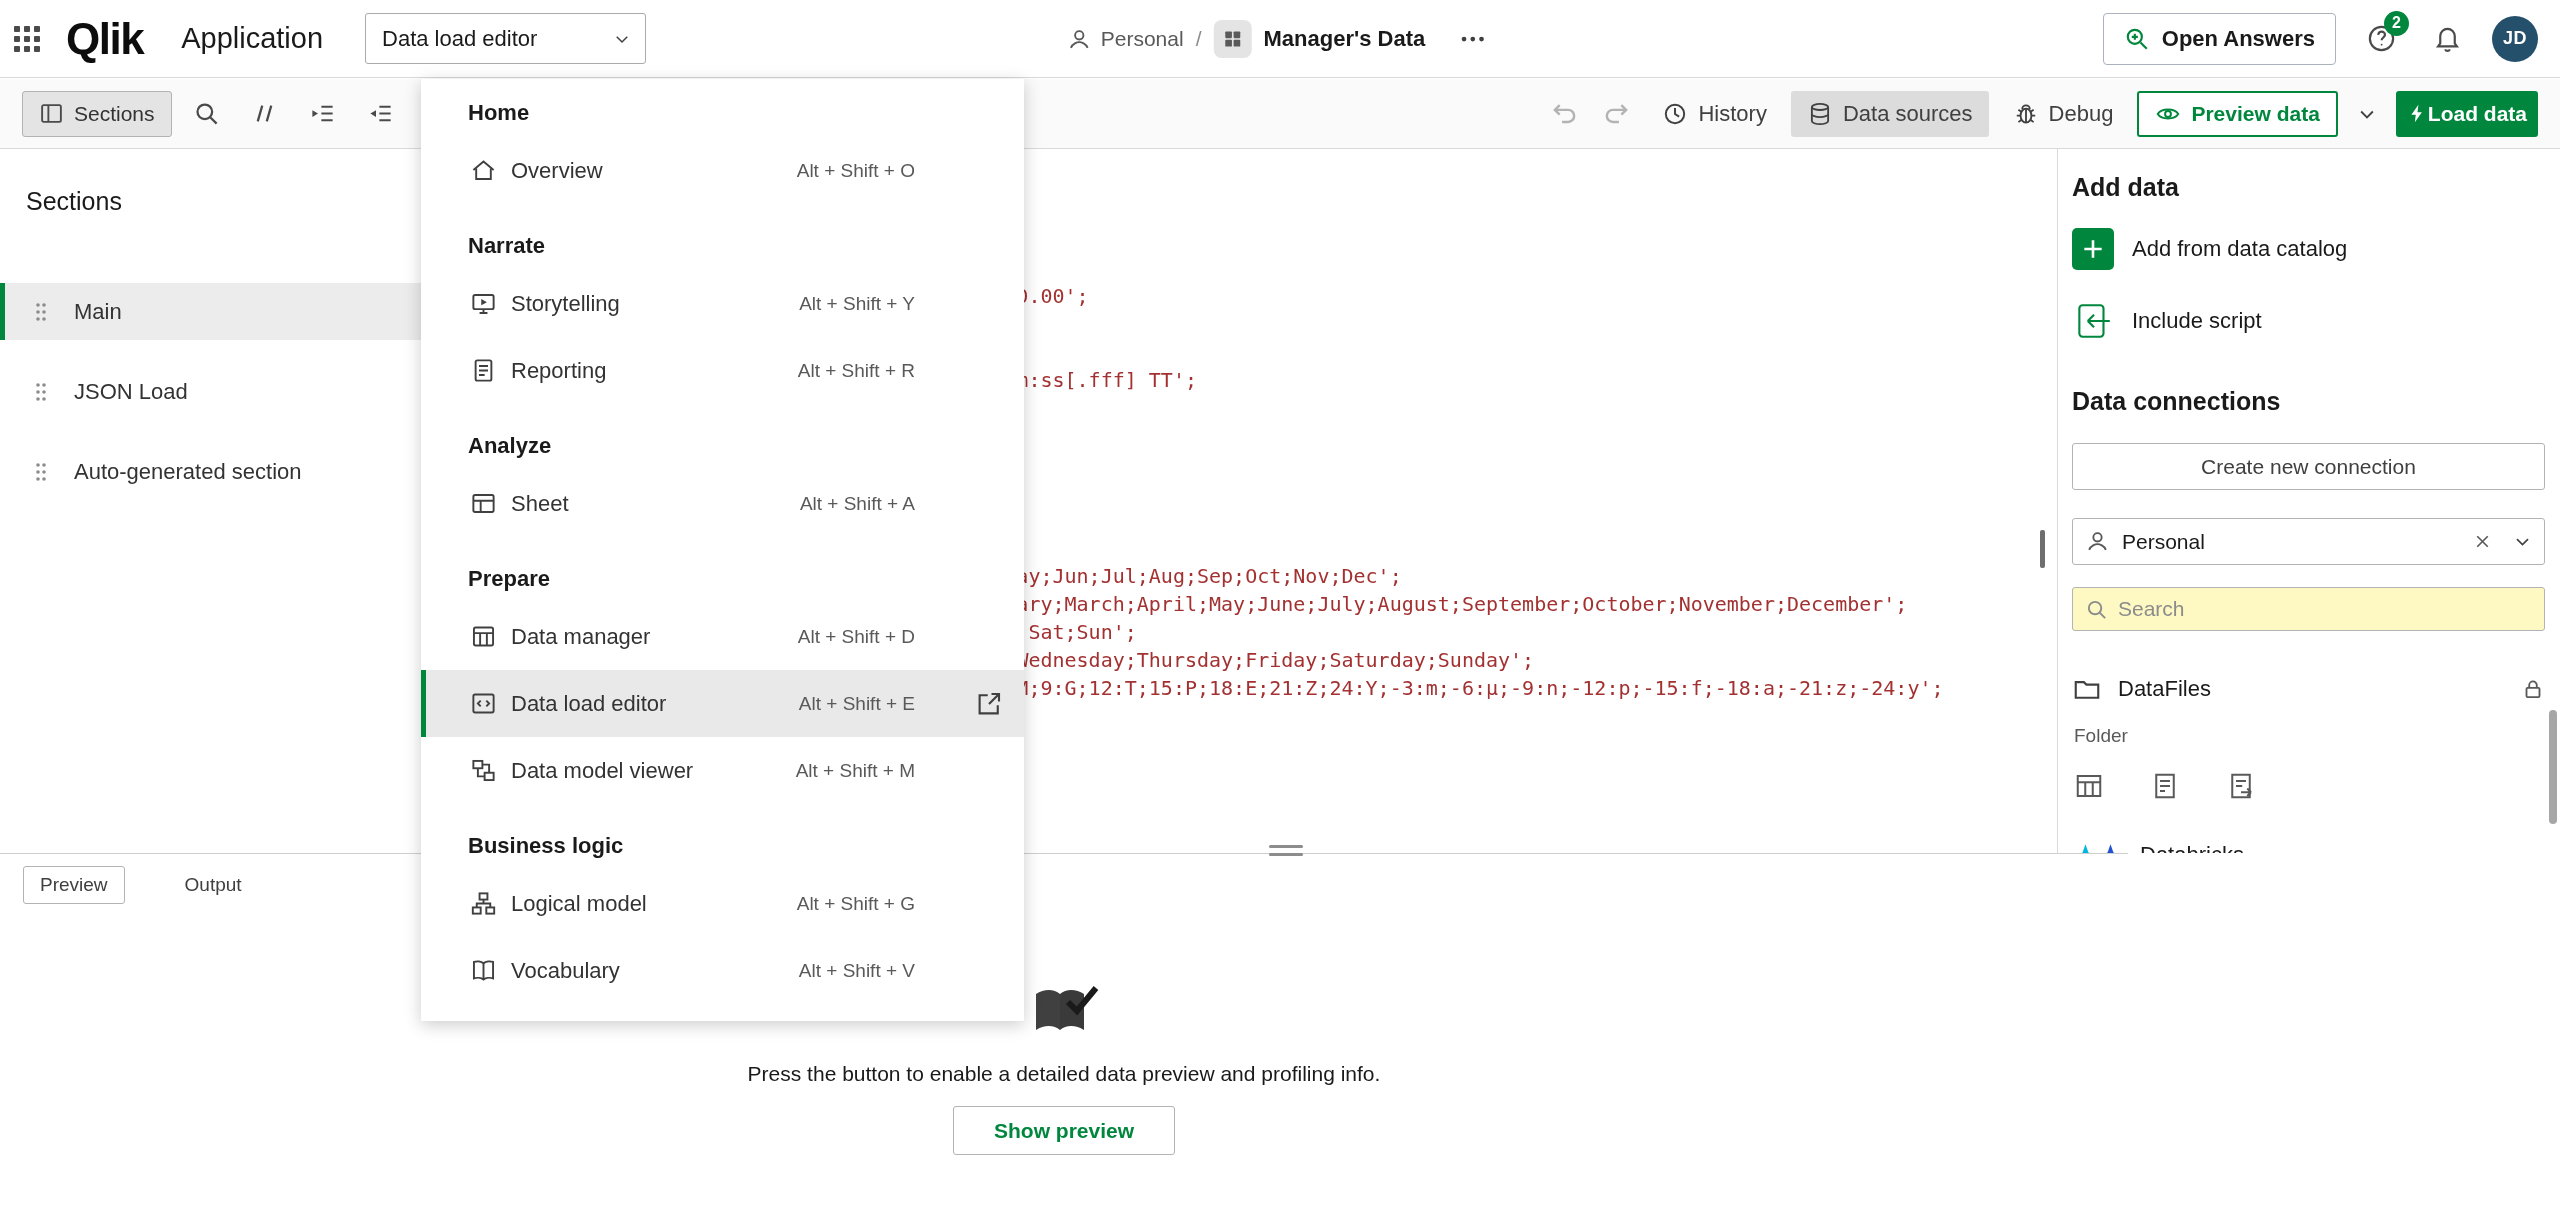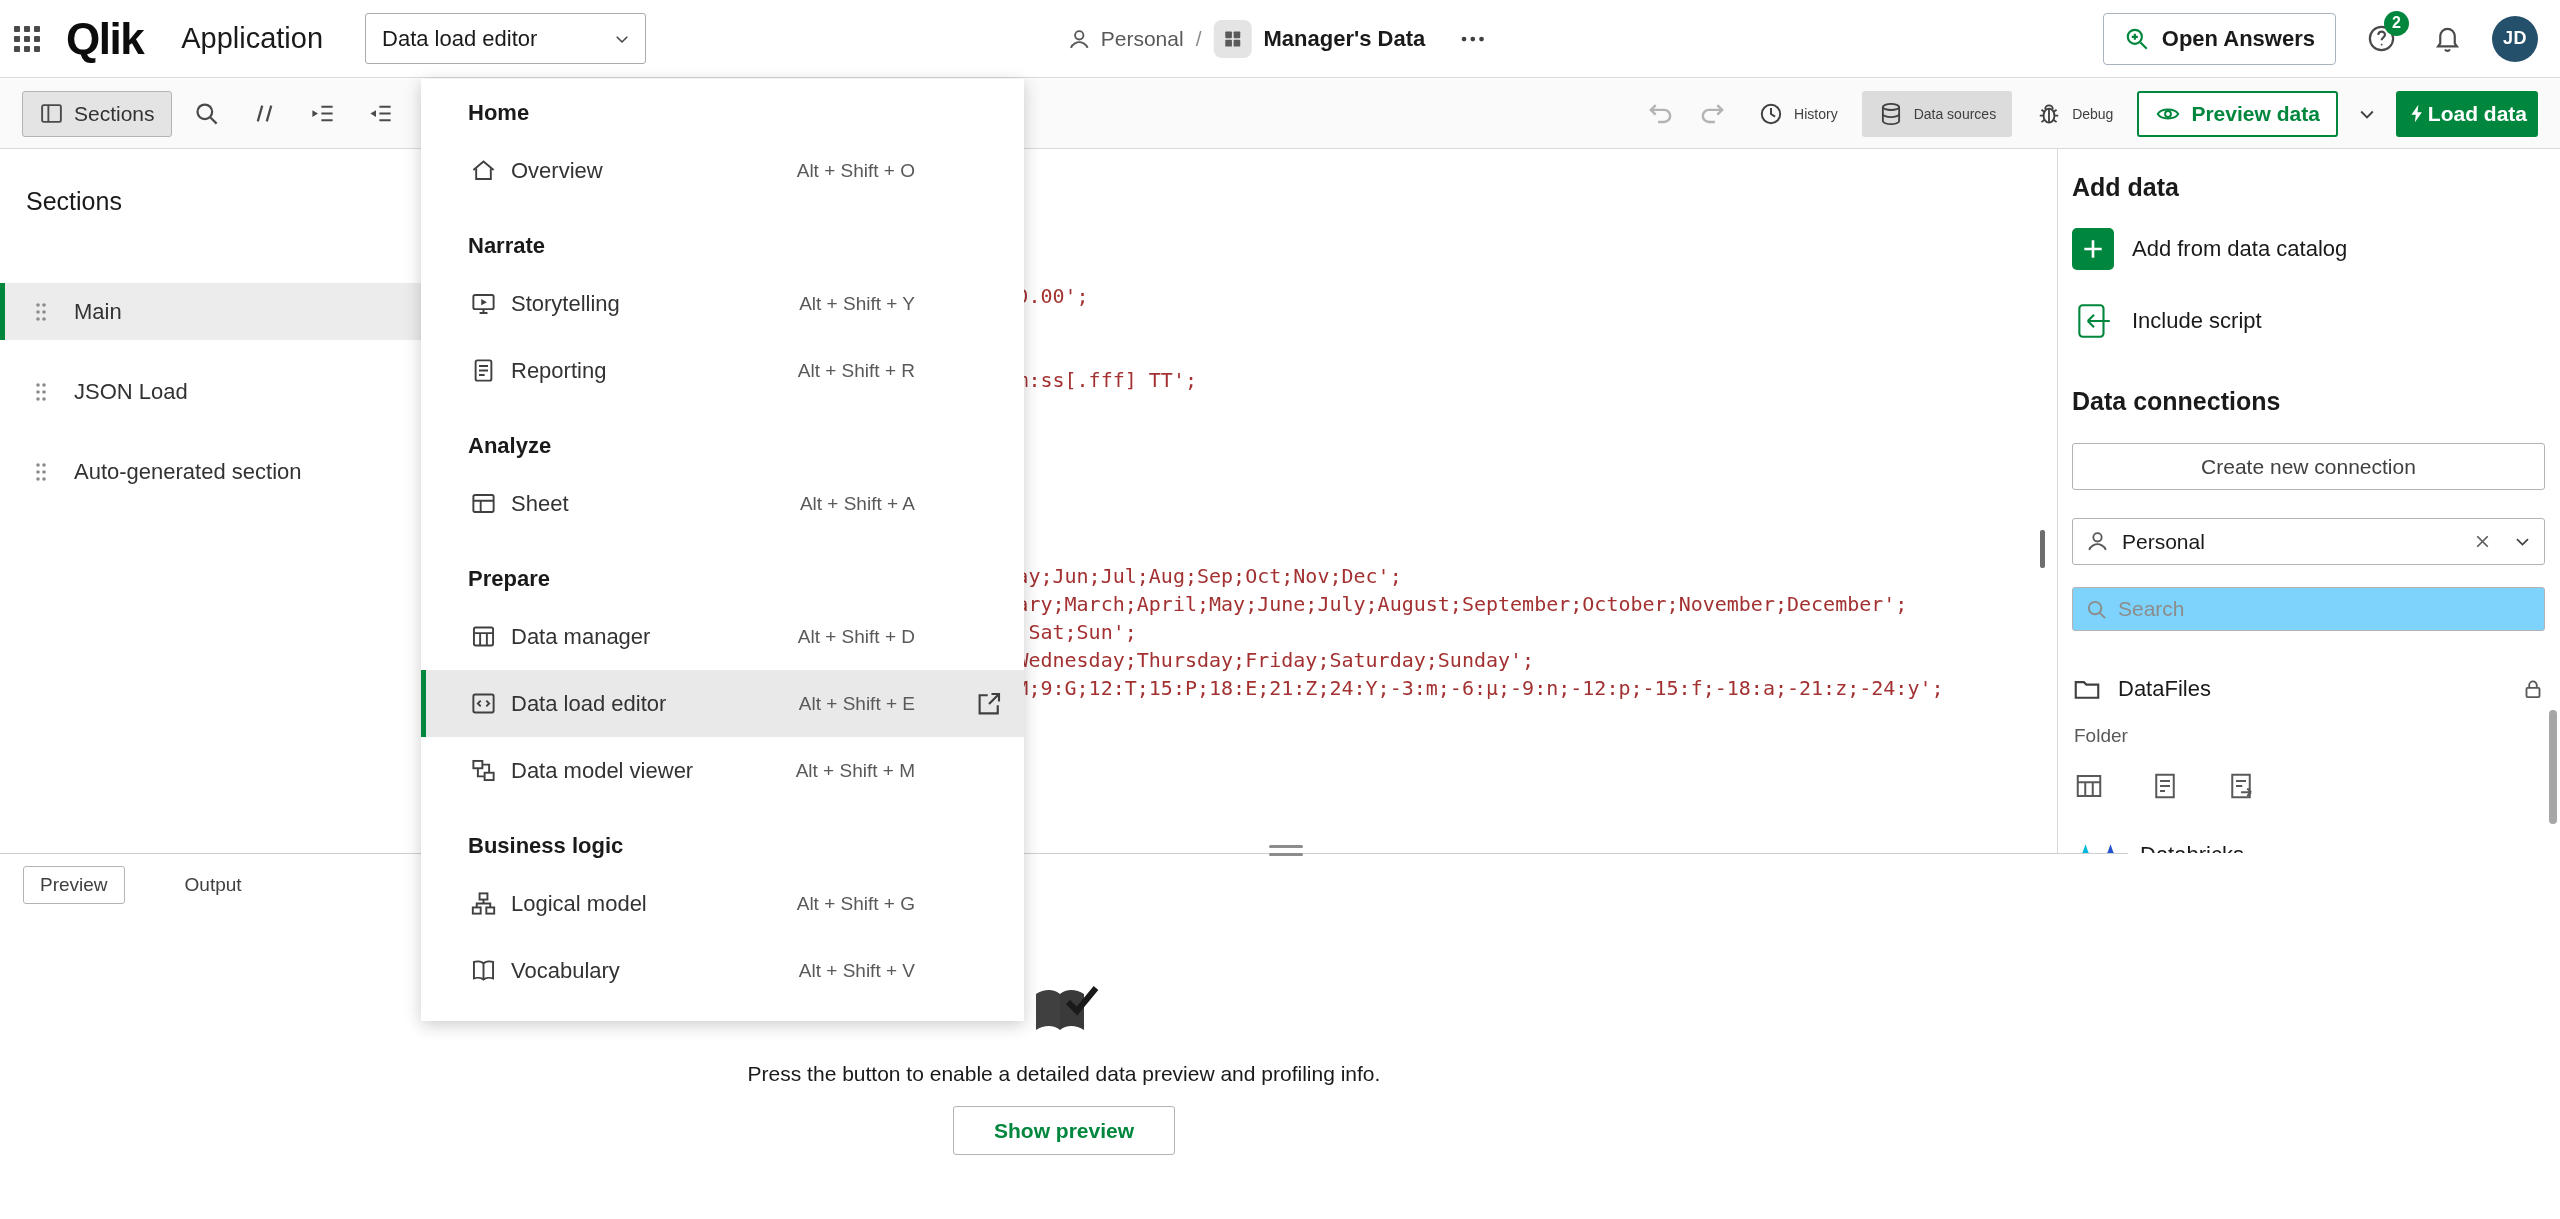--- a/index.html
+++ b/index.html
@@ -36,21 +36,21 @@
     display:flex; align-items:center; justify-content:center; cursor:pointer; letter-spacing:.5px; }
 
   
   #toolbar { position:absolute; left:0; top:79px; width:2560px; height:70px; background:#fafafa;
     border-bottom:1px solid #d9d9d9; display:flex; align-items:center; padding:0 22px; z-index:10; }
   .tool-toggle { display:flex; align-items:center; gap:10px; height:46px; padding:0 16px; border:1px solid #b3b3b3;
     border-radius:3px; background:#e4e4e4; font-size:21px; color:#333; cursor:pointer; }
   .tool-ico { width:46px; height:46px; margin-left:12px; border-radius:3px; }
   .tb2-right { margin-left:auto; display:flex; align-items:center; gap:8px; }
   .tool-btn { display:flex; align-items:center; gap:10px; height:46px; padding:0 16px; border:none; background:none;
-    border-radius:3px; font-size:14px; color:#404040; cursor:pointer; white-space:nowrap; }
+    border-radius:3px; font-size:22px; color:#404040; cursor:pointer; white-space:nowrap; }
   .tool-btn.active { background:#dcdcdc; }
   .btn-outline-green { display:flex; align-items:center; gap:10px; height:46px; padding:0 16px; background:#fff;
     border:2px solid #00873d; border-radius:3px; color:#00873d; font-size:21px; font-weight:bold; cursor:pointer; white-space:nowrap; }
   .btn-green { display:flex; align-items:center; height:46px; padding:0 11px; background:#00873d; border:none;
     border-radius:3px; color:#fff; font-size:21px; font-weight:bold; cursor:pointer; white-space:nowrap; }
   .split-caret { width:42px; height:46px; }
 
   
   #sections-panel { position:absolute; left:0; top:149px; width:428px; height:704px; background:#fff;
     border-right:1px solid #d9d9d9; }
@@ -89,21 +89,21 @@
   .dp-title { position:absolute; left:14px; font-size:25px; font-weight:bold; color:#1a1a1a; }
   .dp-row { position:absolute; left:14px; display:flex; align-items:center; gap:18px; cursor:pointer; }
   .dp-row .lbl { font-size:22px; color:#1a1a1a; }
   .sq-green { width:42px; height:42px; border-radius:5px; background:#00873d; display:flex; align-items:center; justify-content:center; }
   .dp-btn { position:absolute; left:14px; width:473px; height:47px; background:#fff; border:1px solid #b3b3b3;
     border-radius:3px; font-size:21px; color:#404040; cursor:pointer; }
   .dp-select { position:absolute; left:14px; width:473px; height:47px; border:1px solid #b3b3b3; border-radius:3px;
     display:flex; align-items:center; gap:12px; padding:0 12px; cursor:pointer; background:#fff; }
   .dp-select .val { font-size:21px; color:#1a1a1a; flex:1; }
   .dp-search { position:absolute; left:14px; width:473px; height:44px; border:1px solid #b3b3b3; border-radius:3px;
-    display:flex; align-items:center; gap:10px; padding:0 12px; background:#7dd3fc; }
+    display:flex; align-items:center; gap:10px; padding:0 12px; background:#fef9c3; }
   .dp-search input { border:none; outline:none; flex:1; font-size:21px; font-family:inherit; color:#1a1a1a; background:transparent; }
   .dp-search input::placeholder { color:#8c8c8c; }
   .conn-row { position:absolute; left:0; width:100%; height:52px; display:flex; align-items:center; gap:16px;
     padding:0 14px; cursor:pointer; }
   .conn-row .name { font-size:22px; color:#1a1a1a; flex:1; }
   .conn-type { position:absolute; left:16px; font-size:19px; color:#595959; }
   .conn-actions { position:absolute; left:14px; display:flex; gap:42px; }
   .conn-actions .icon-btn { width:34px; height:34px; }
   .v-thumb { position:absolute; right:3px; top:561px; width:8px; height:114px; background:#a6a6a6; border-radius:4px; cursor:pointer; }
   #panel-resize { position:absolute; left:2040px; top:530px; width:5px; height:38px; background:#6e6e6e; border-radius:2px;

